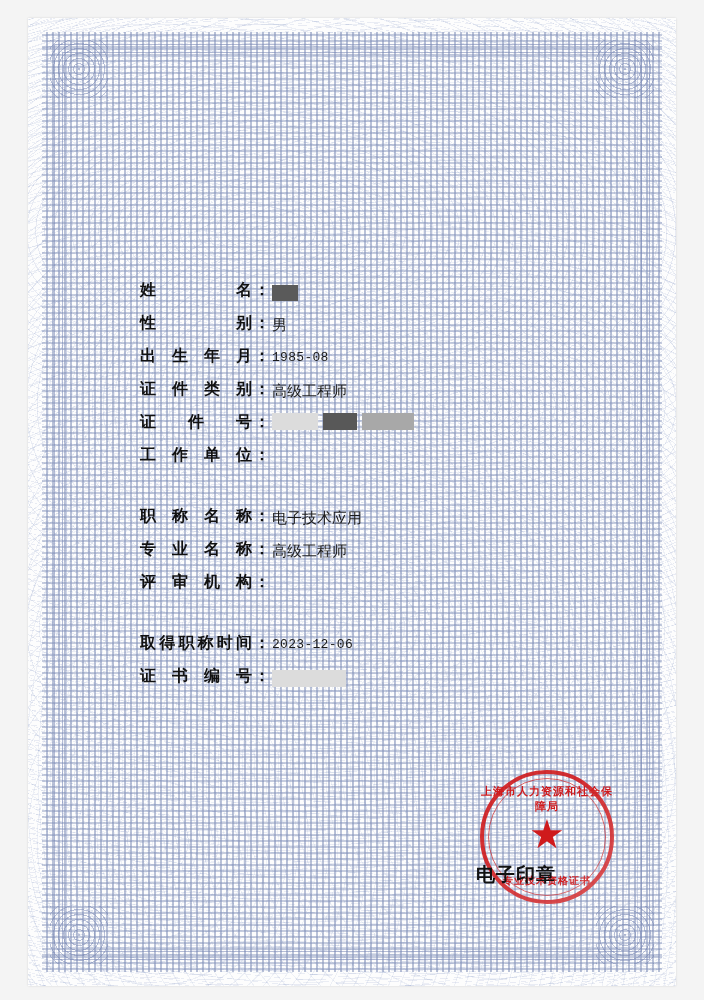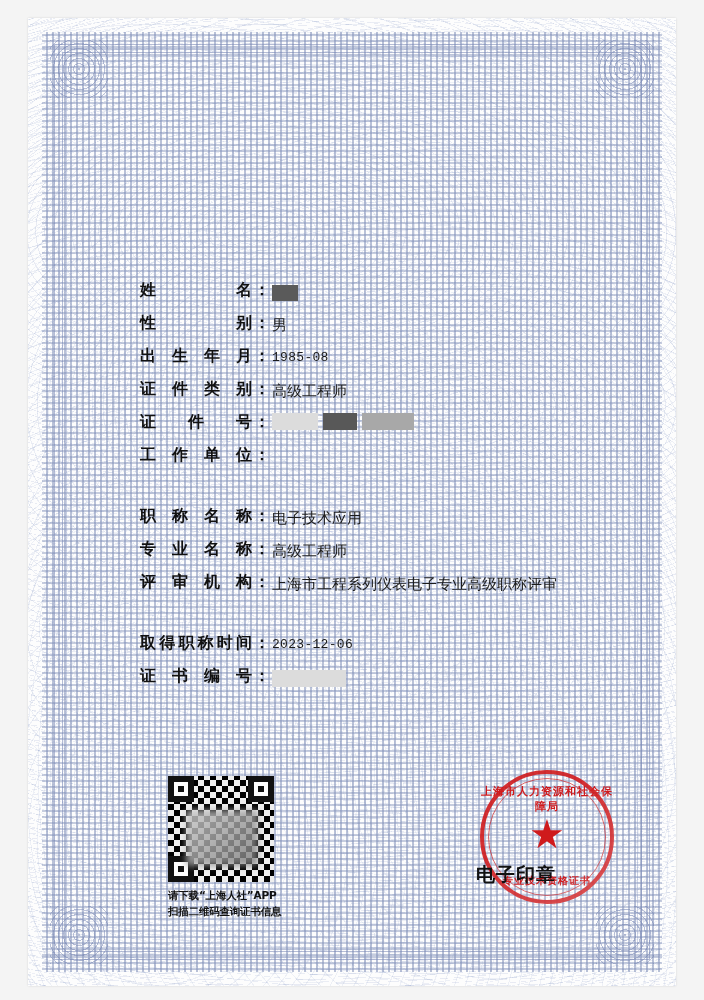--- a/index.html
+++ b/index.html
@@ -412,21 +412,20 @@
         <div class="label">
           <span class="label-spread">
               <span>评</span>
               <span>审</span>
               <span>机</span>
               <span>构</span>
             </span>
             <span class="colon">：</span>
         </div>
         <div class="value">
-          <span>上海市工程系列仪表电子专业高级职称评审</span>
         </div>
       </div>
 
       <div class="row gap-top">
         <div class="label tight">
           <span class="label-spread">
               <span>取</span>
               <span>得</span>
               <span>职</span>
               <span>称</span>
@@ -448,30 +447,20 @@
             </span>
             <span class="colon">：</span>
         </div>
         <div class="value">
           <span class="redact light tall" style="width:74px"></span>
         </div>
       </div>
 
     </div>
 
-    <div class="qr-wrap">
-      <div class="qr">
-        <span class="finder f-tl"></span>
-        <span class="finder f-tr"></span>
-        <span class="finder f-bl"></span>
-        <span class="smudge"></span>
-      </div>
-      <div class="qr-caption">请下载“上海人社”APP</div>
-      <div class="qr-caption" style="margin-top:1px">扫描二维码查询证书信息</div>
-    </div>
 
     <div class="seal">
       <div class="seal-ring"></div>
       <div class="seal-ring2"></div>
       <div class="seal-arc-top">上海市人力资源和社会保障局</div>
       <div class="seal-star">★</div>
       <div class="seal-arc-bottom">专业技术资格证书</div>
       <div class="seal-fade"></div>
       <div class="seal-overlay">电子印章</div>
     </div>

